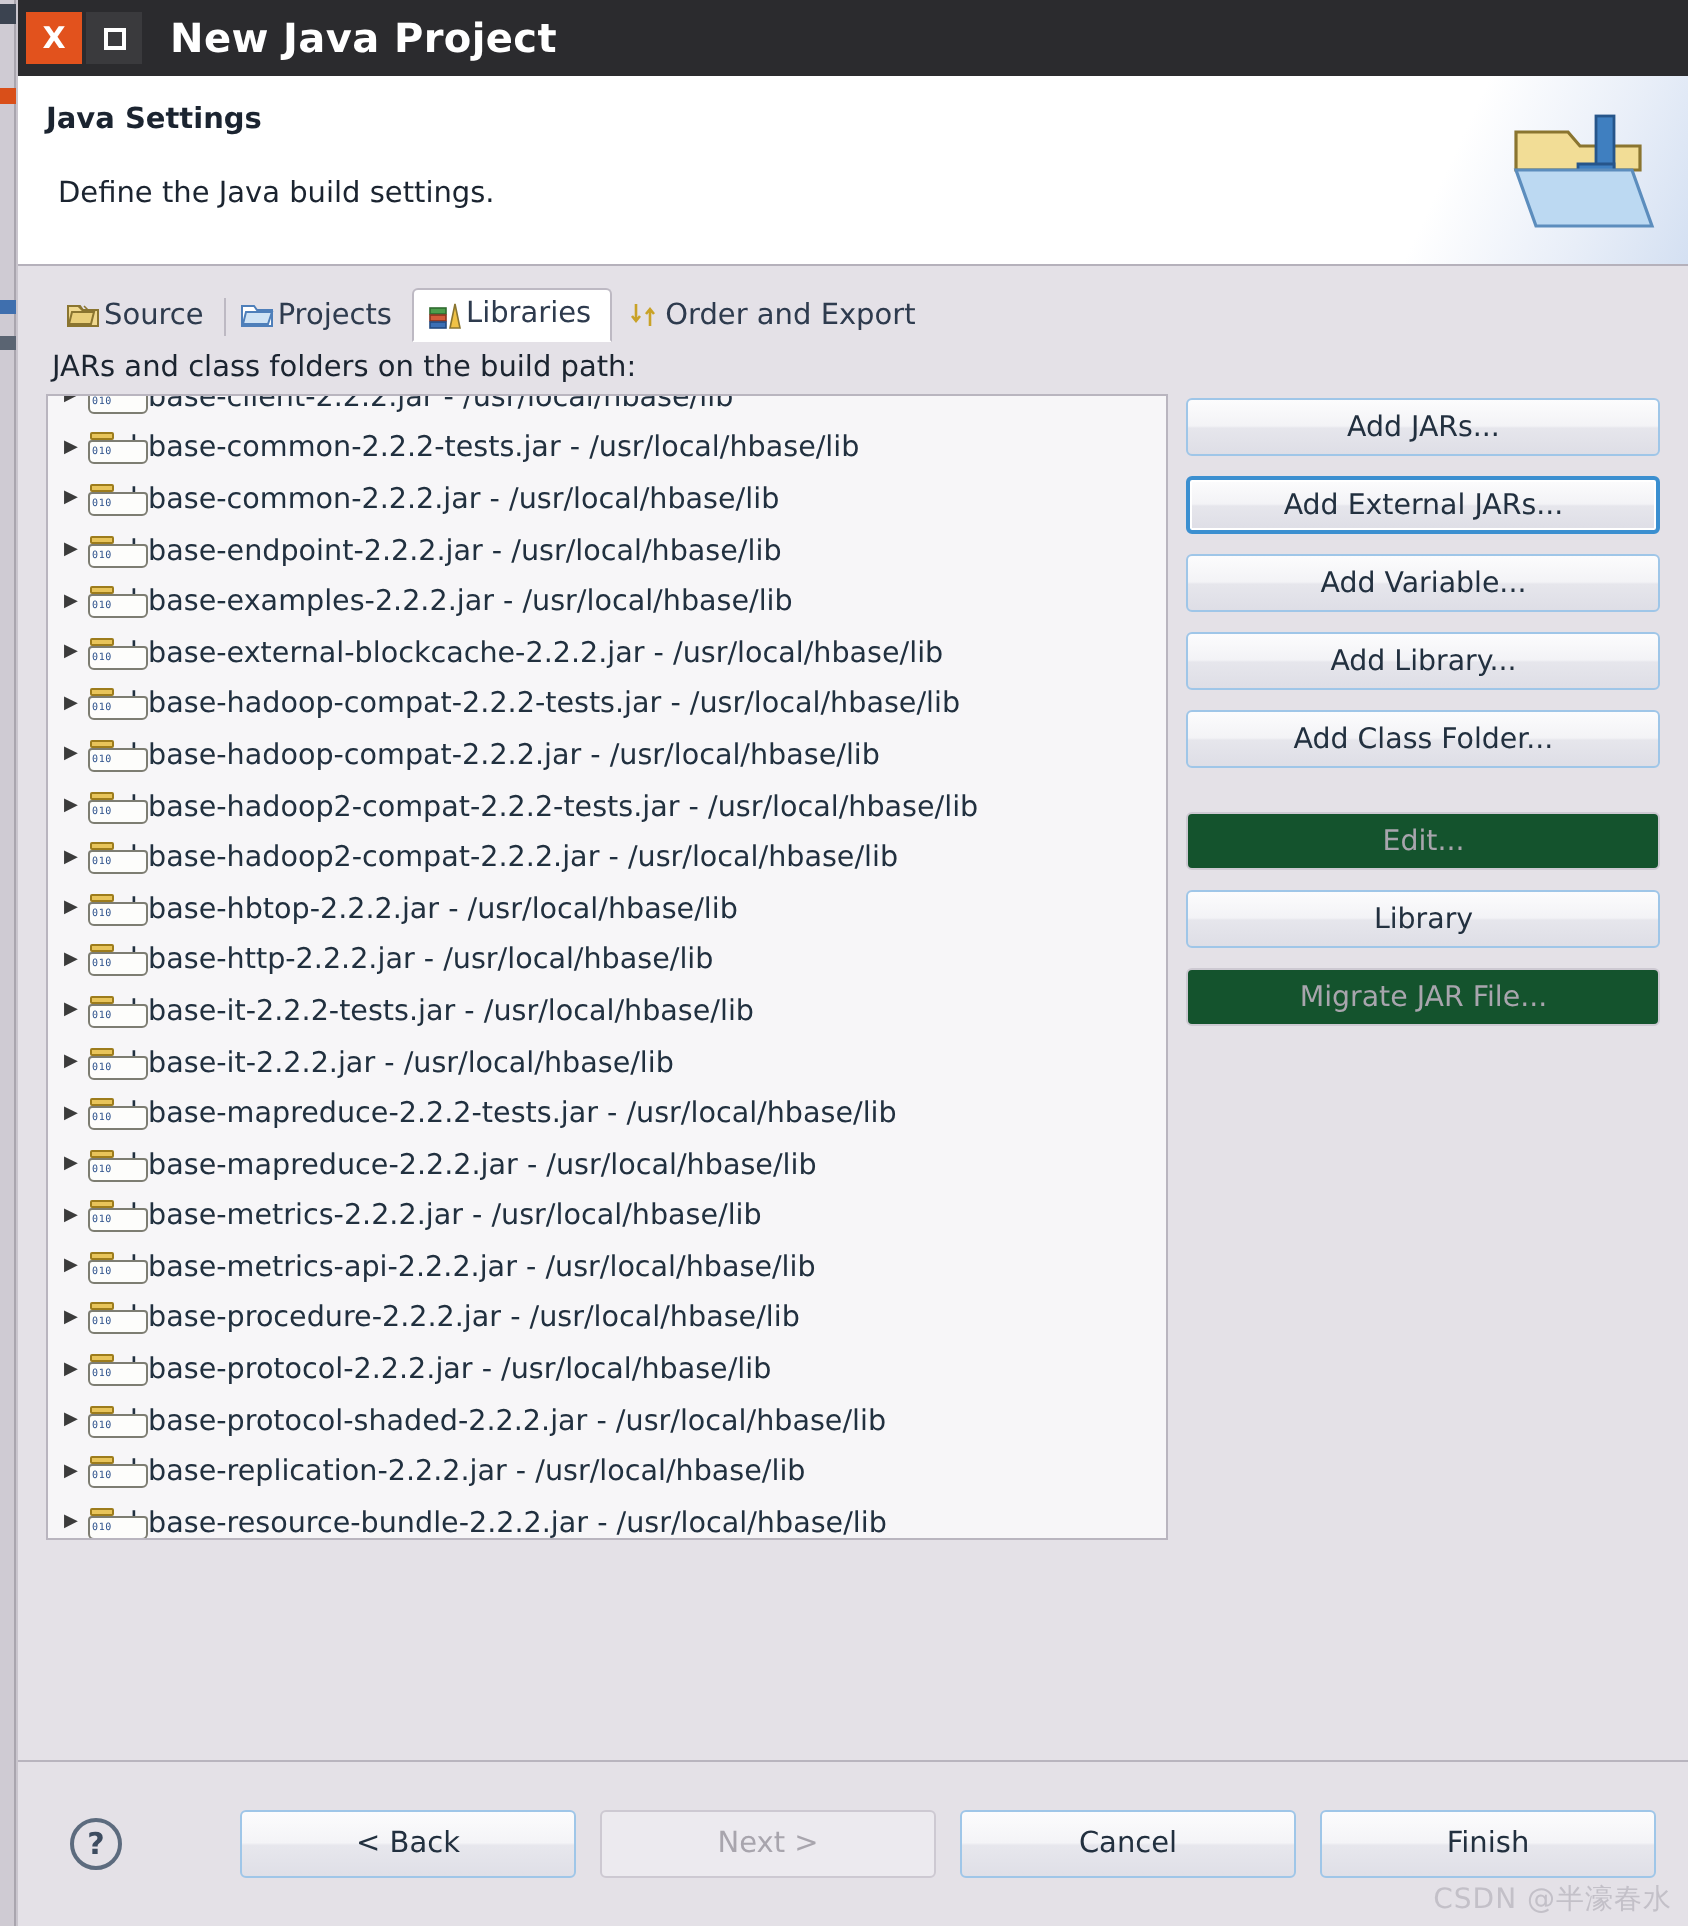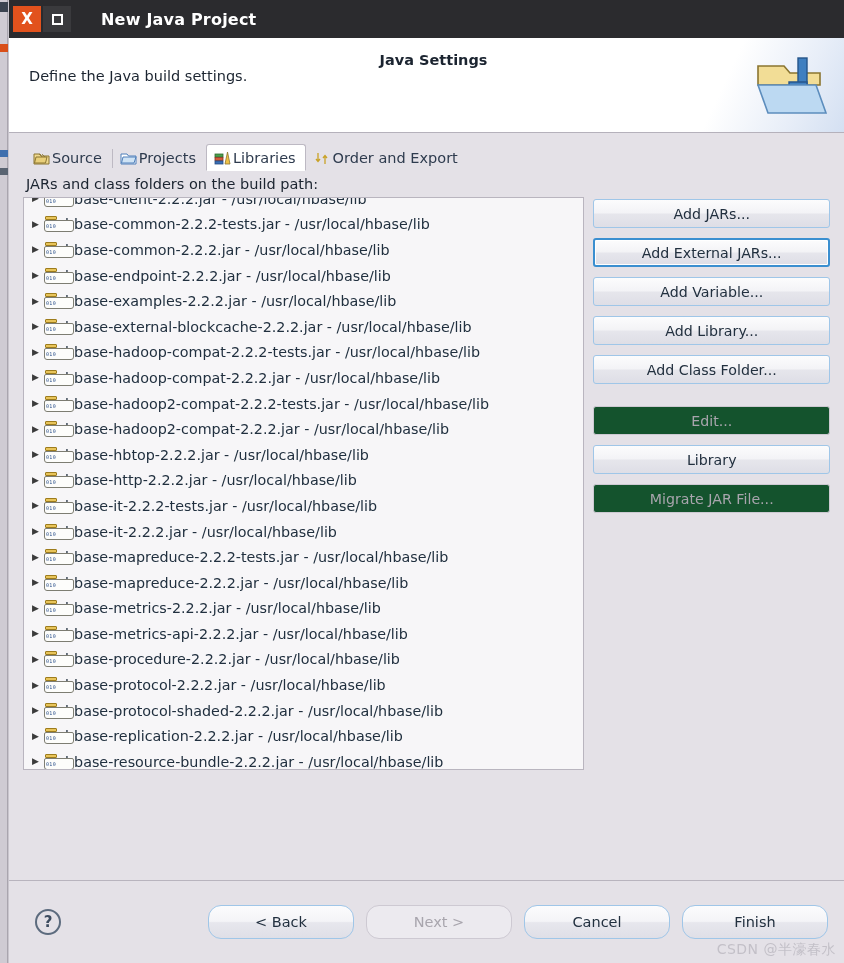--- a/index.html
+++ b/index.html
@@ -64,40 +64,40 @@
     font-size: 15px;
     font-weight: bold;
   }
   .win-btn.close { background: #e2521d; }
   .win-btn.max { background: #3a3a3d; margin-left: 2px; font-size: 13px; }
   .win-btn.max .sq {
     width: 11px; height: 11px;
     border: 2px solid #ffffff;
   }
   .title-text {
-    margin-left: 30px;
+    margin-left: 14px;
     color: #ffffff;
-    font-size: 16px;
+    font-size: 20px;
     font-weight: bold;
     letter-spacing: .2px;
   }
 
   
   .header {
     flex: 0 0 95px;
     background: #ffffff;
     position: relative;
     border-bottom: 1px solid #b5b1bb;
     padding: 14px 0 0 14px;
   }
   .header .h-title {
     font-size: 14.5px;
     font-weight: bold;
     color: #1b2430;
-    text-align: center;
+    margin-bottom: 21px;
   }
   .header .h-sub {
     font-size: 14.5px;
     color: #1b2430;
     padding-left: 6px;
   }
   .header .h-gradient {
     position: absolute;
     right: 0; top: 0;
     width: 160px; height: 94px;
@@ -113,21 +113,21 @@
   .body {
     flex: 1 1 auto;
     background: #e4e1e7;
     padding: 10px 14px 0 14px;
     position: relative;
   }
 
   
   .tabs {
     display: flex;
-    align-items: flex-end;
+    align-items: center;
     height: 28px;
     margin-left: 2px;
   }
   .tab {
     display: flex;
     align-items: center;
     gap: 2px;
     height: 27px;
     padding: 0 9px 0 7px;
     font-size: 14.5px;
@@ -279,24 +279,24 @@
     display: flex; align-items: center; justify-content: center;
     margin-left: 12px;
   }
   .footer-btns {
     margin-left: auto;
     display: flex;
     gap: 12px;
     padding-right: 2px;
   }
   .fbtn {
-    width: 146px;
+    width: 168px;
     height: 34px;
     border: 1px solid #9fc6e8;
-    border-radius: 13px;
+    border-radius: 3px;
     background: linear-gradient(to bottom, #fcfcfd 0%, #f4f4f7 48%, #e7e7ed 52%, #dfdfe7 100%);
     font-size: 14.5px;
     color: #22303f;
     display: flex; align-items: center; justify-content: center;
   }
   .fbtn.disabled {
     border: 1px solid #cdc9d2;
     background: #eceaef;
     color: #a8a5ad;
   }

